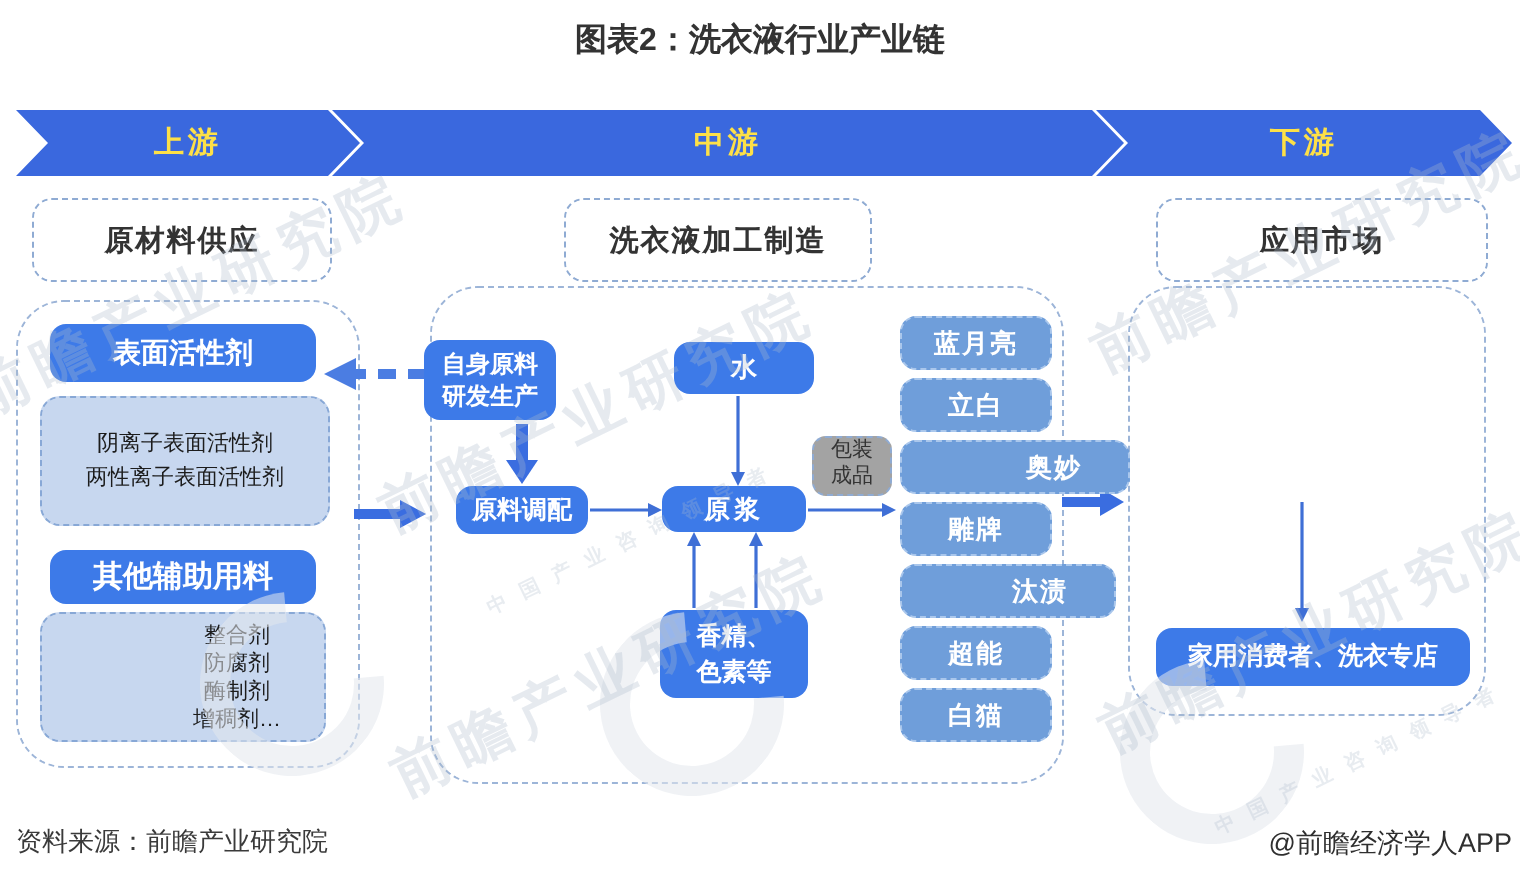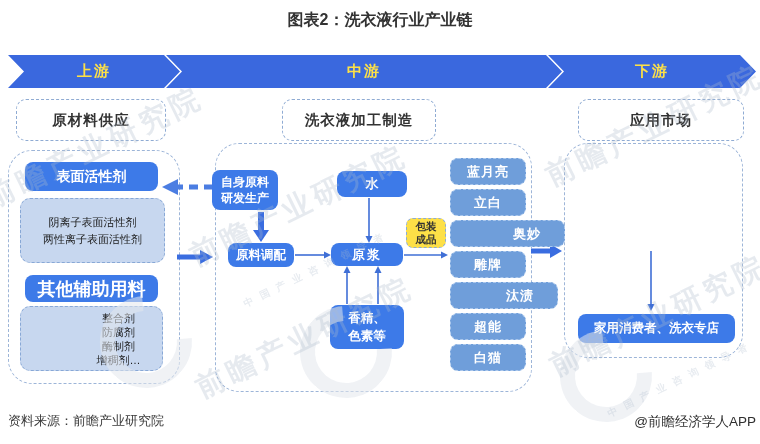--- a/index.html
+++ b/index.html
@@ -32,22 +32,22 @@
     background:#c7d7ef;border:1px dashed #88a8d6;border-radius:10px;color:#1c1c1c;
     display:flex;flex-direction:column;align-items:center;justify-content:center;font-size:11px;
   }
   
   .brand{
     background:#6f9eda;border:1px dashed #aac7ec;border-radius:8px;color:#fff;font-weight:bold;
     display:flex;align-items:center;justify-content:center;font-size:13px;letter-spacing:1px;
   }
   
   .pkg{
-    border:1px dashed #8fabd3;border-radius:7px;background:#fde047;color:#333;font-weight:700;
-    font-size:10.5px;line-height:1.25;display:flex;flex-direction:column;align-items:center;justify-content:center;
+    border:1px dashed #8fabd3;border-radius:7px;background:#a3a3a3;color:#333;font-weight:400;
+    font-size:10.5px;line-height:1.25;display:flex;flex-direction:column;align-items:center;
   }
   .footer-src{left:8px;top:412px;font-size:13px;color:#3a3a3a;}
   .footer-credit{right:4px;top:413px;font-size:13.5px;color:#2f2f2f;}
   
   .wm{
     position:absolute;color:#aebccd;opacity:.30;font-size:29px;font-weight:bold;letter-spacing:5px;
     transform:rotate(-26deg);white-space:nowrap;z-index:9;pointer-events:none;
   }
   .wm-sub{font-size:10px;letter-spacing:8px;opacity:.28;}
   .wmlogo{
@@ -80,21 +80,21 @@
 
   <div class="abs container" style="left:8px;top:150px;width:170px;height:232px;"></div>
   <div class="abs container" style="left:215px;top:143px;width:315px;height:247px;"></div>
   <div class="abs container" style="left:564px;top:143px;width:177px;height:213px;"></div>
 
   <div class="abs bluebox z5" style="left:25px;top:162px;width:133px;height:29px;font-size:14px;">表面活性剂</div>
   <div class="abs lightbox z5" style="left:20px;top:198px;width:143px;height:63px;line-height:17px;">
     <span>阴离子表面活性剂</span>
     <span>两性离子表面活性剂</span>
   </div>
-  <div class="abs bluebox z5" style="left:25px;top:275px;width:133px;height:27px;font-size:18px;">其他辅助用料</div>
+  <div class="abs bluebox z5" style="left:25px;top:275px;width:133px;height:27px;font-size:15px;">其他辅助用料</div>
   <div class="abs lightbox z5" style="left:20px;top:306px;width:143px;height:65px;line-height:14px;align-items:center;padding-left:54px;box-sizing:border-box;">
     <span>整合剂</span>
     <span>防腐剂</span>
     <span>酶制剂</span>
     <span>增稠剂…</span>
   </div>
 
   <div class="abs bluebox z5" style="left:212px;top:170px;width:66px;height:40px;font-size:12px;line-height:16px;align-items:center;">
     <span>自身原料</span>
     <span>研发生产</span>

